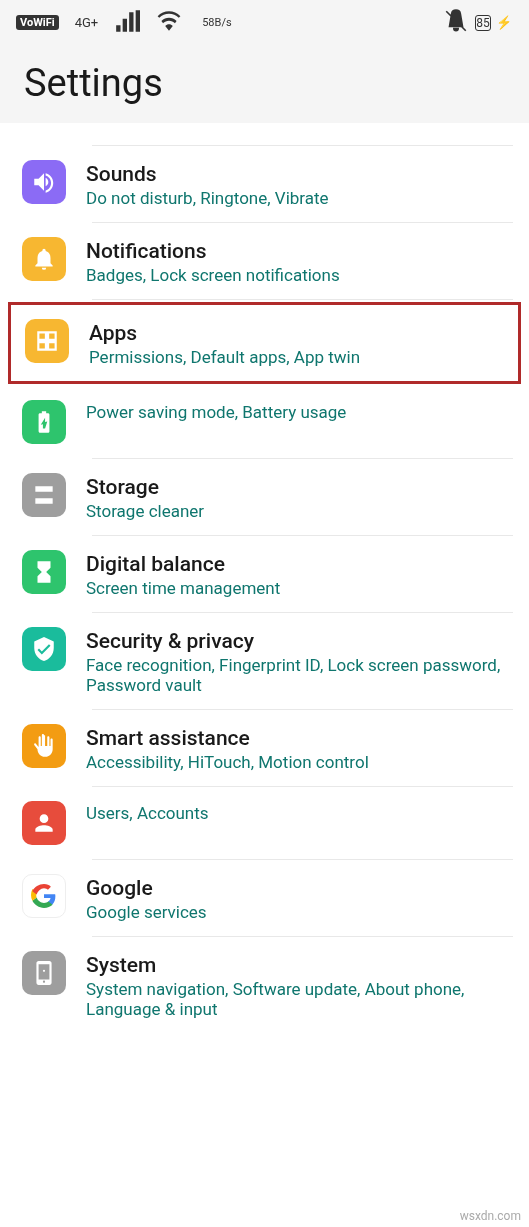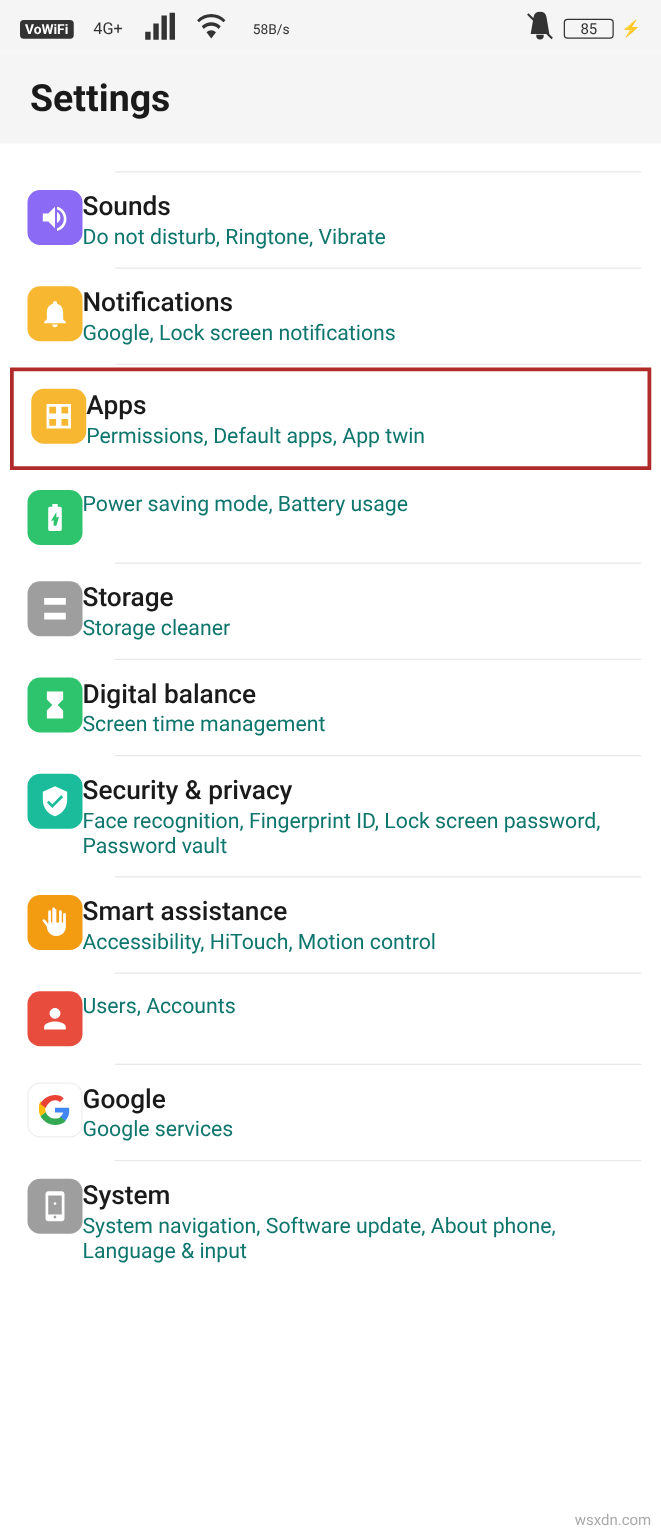--- a/index.html
+++ b/index.html
@@ -27,42 +27,43 @@
       color: #fff;
       padding: 1px 4px;
       border-radius: 3px;
       font-size: 11px;
       font-weight: bold;
     }
     .speed { display: flex; flex-direction: row; line-height: 1; font-size: 11px; margin-left: 4px; }
     .battery-box {
       border: 1.5px solid #333;
       border-radius: 3px;
-      padding: 0 12px;
+      padding: 0 0;
       font-size: 12px;
       display: inline-flex;
       align-items: center;
     }
     .header {
       padding: 20px 24px 18px;
       background: #f5f5f5;
     }
     .header-title {
-      font-size: 30px;
-      font-weight: 700;
+      font-size: 38px;
+      font-weight: 400;
       color: #1a1a1a;
     }
     .list {
       background: #fff;
       padding-top: 10px;
     }
     .item {
       display: flex;
       align-items: flex-start;
       padding: 14px 16px 14px 22px;
+      gap: 20px;
       position: relative;
     }
     .item.highlighted {
       border: 3px solid #b02a2a;
       margin: 2px 8px;
       padding: 14px 12px 14px 14px;
     }
     .icon-box {
       width: 44px;
       height: 44px;
@@ -174,21 +175,21 @@
   <div class="divider"></div>
 
   <div class="item">
     <div class="icon-box ic-notifications">
       <svg viewBox="0 0 24 24">
           <path fill="#fff" d="M12 22a2 2 0 0 0 2-2h-4a2 2 0 0 0 2 2zm6-6V11c0-3.1-1.6-5.6-4.5-6.3V4a1.5 1.5 0 0 0-3 0v.7C7.6 5.4 6 7.9 6 11v5l-2 2v1h16v-1l-2-2z"></path>
         </svg>
     </div>
     <div class="item-text">
       <div class="item-title">Notifications</div>
-      <div class="item-sub">Google, Lock screen notifications</div>
+      <div class="item-sub">Badges, Lock screen notifications</div>
     </div>
   </div>
   <div class="divider"></div>
 
   <div class="item highlighted">
     <div class="icon-box ic-apps">
       <svg viewBox="0 0 24 24">
           <path fill="#fff" d="M4 4h7v7H4V4zm9 0h7v7h-7V4zM4 13h7v7H4v-7zm9 0h7v7h-7v-7z" fill-opacity="0" stroke="#fff" stroke-width="2"></path>
         </svg>
     </div>

